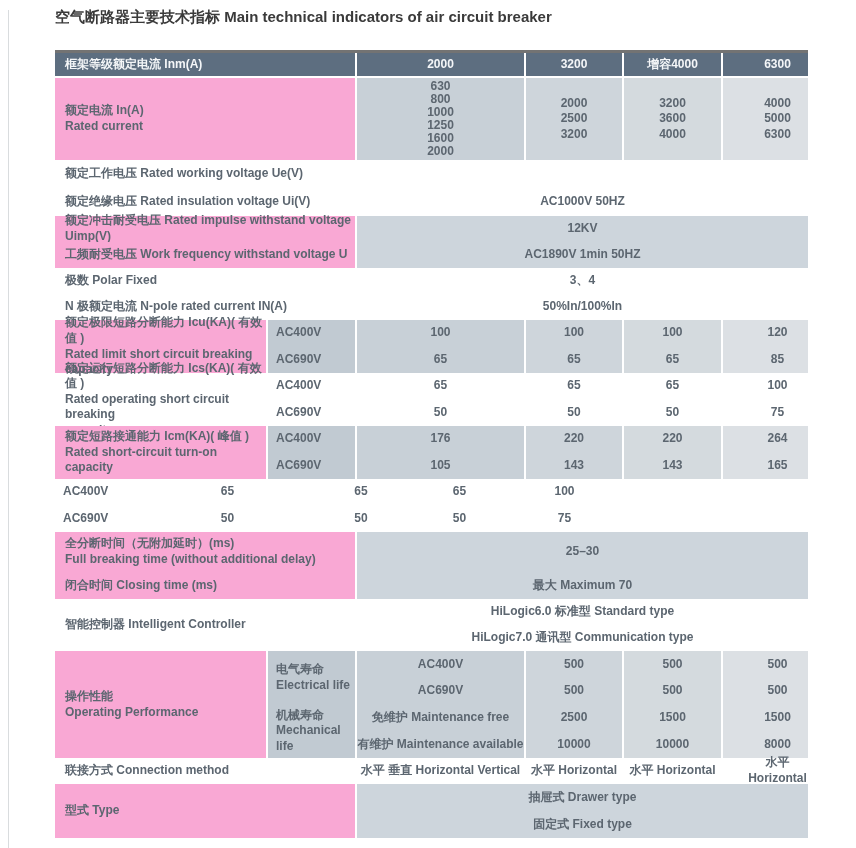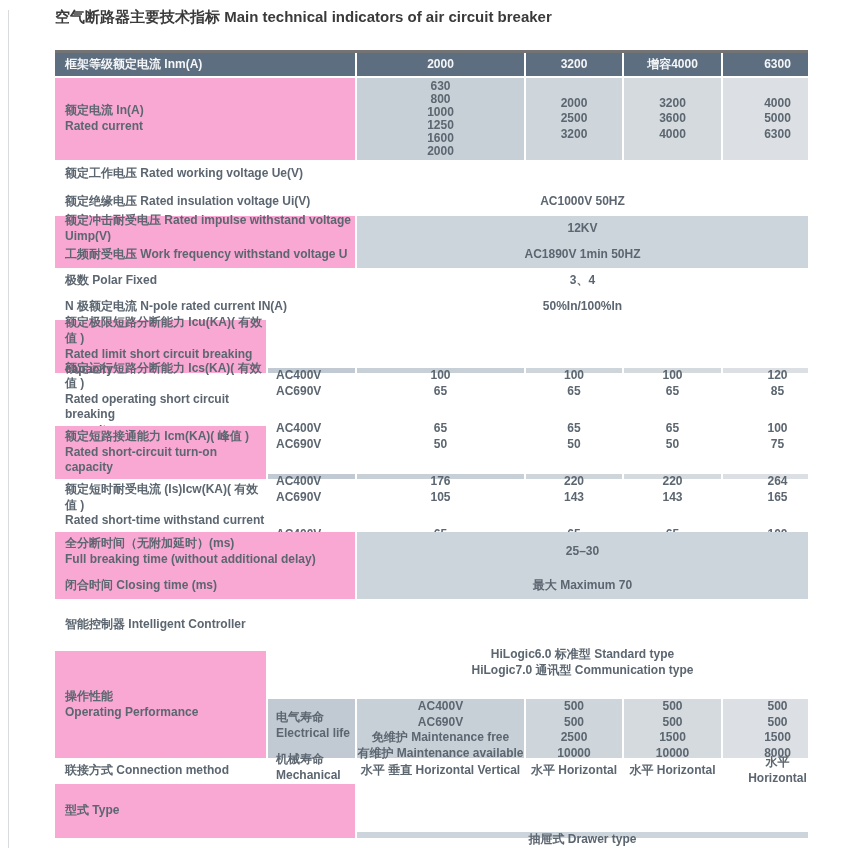--- a/index.html
+++ b/index.html
@@ -9,21 +9,21 @@
   .title{position:absolute;left:55px;top:8px;margin:0;font-size:15px;font-weight:600;color:#3a3a3a;}
   .t{position:absolute;left:55px;top:50px;width:753px;border-top:3px solid #737373;font-weight:bold;}
   .r{display:flex;gap:2px;}
   .gp{height:2px;}
   .cell{box-sizing:border-box;display:flex;align-items:center;font-size:12px;color:#5c6670;line-height:1.3;}
   .lf{width:300px;}.lm{width:211px;}.ls{width:87px;}
   .k1{width:167px;}.k2{width:96px;}.k3{width:97px;}.k4{width:85px;padding-left:24px;}.vs{width:451px;}
   .pl{padding-left:10px;}
   .cc{justify-content:center;text-align:center;}
   .pre{white-space:pre-line;}
-  .stk{box-sizing:border-box;display:flex;flex-direction:column;margin-top:48px;}
+  .stk{box-sizing:border-box;display:flex;flex-direction:column;}
   .stk>.f{flex:1;display:flex;align-items:center;justify-content:center;text-align:center;font-size:12px;color:#5c6670;white-space:pre-line;line-height:1.3;}
   .stk>.fl{justify-content:flex-start;text-align:left;padding-left:8px;}
   .hd{background:#5d6e80;color:#f4f6f8;}
   .bgL{background:#f9a8d4;}
   .bgS{background:#c1cad2;}
   .bg1{background:#c8d0d7;}
   .bg2{background:#ced5db;}
   .bg3{background:#d4dade;}
   .bg4{background:#dce0e4;}
   .bgV{background:#cdd5dc;}
@@ -167,22 +167,20 @@
       <div class="f">220</div>
       <div class="f">143</div>
     </div>
     <div class="stk k4 bg4">
       <div class="f">264</div>
       <div class="f">165</div>
     </div>
   </div>
 
   <div class="r" style="height:53px">
-    <div class="cell lm pl pre">额定短时耐受电流 (Is)Icw(KA)( 有效值 )
-Rated short-time withstand current</div>
     <div class="stk ls">
       <div class="f fl">AC400V</div>
       <div class="f fl">AC690V</div>
     </div>
     <div class="stk k1">
       <div class="f">65</div>
       <div class="f">50</div>
     </div>
     <div class="stk k2">
       <div class="f">65</div>

